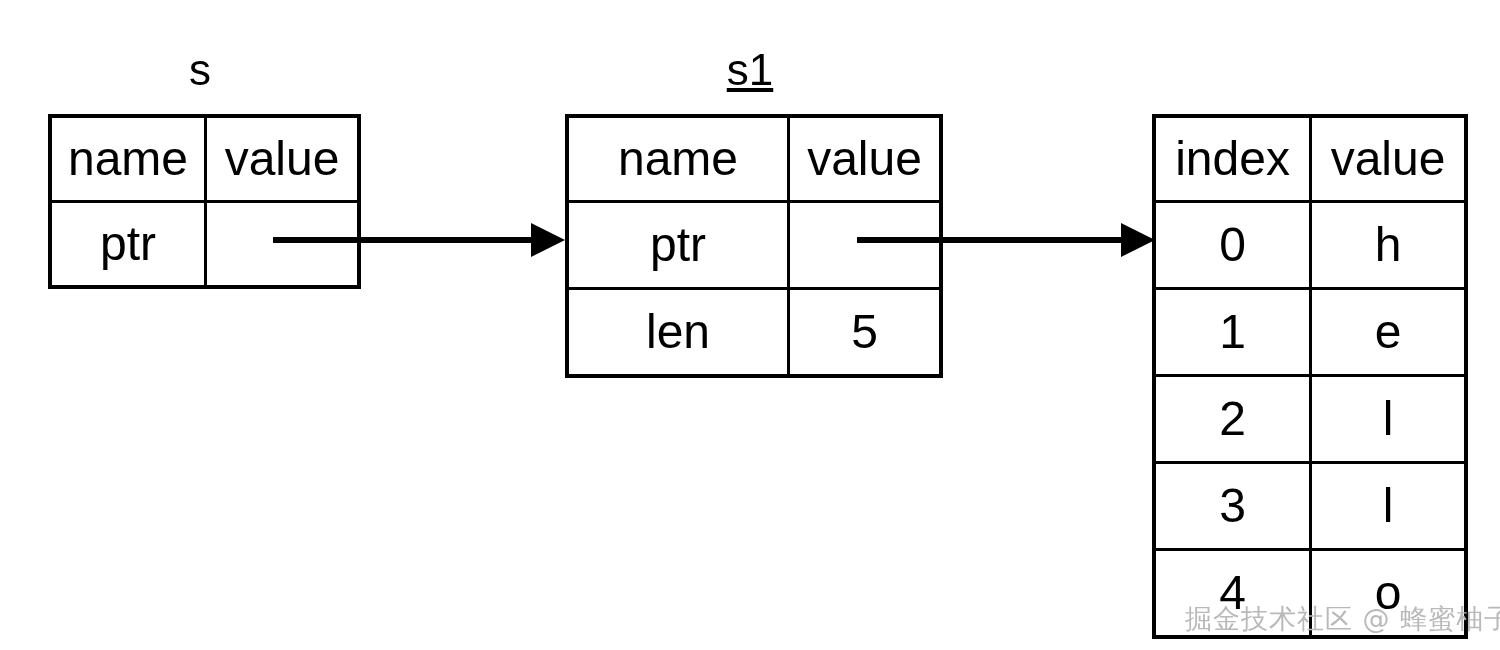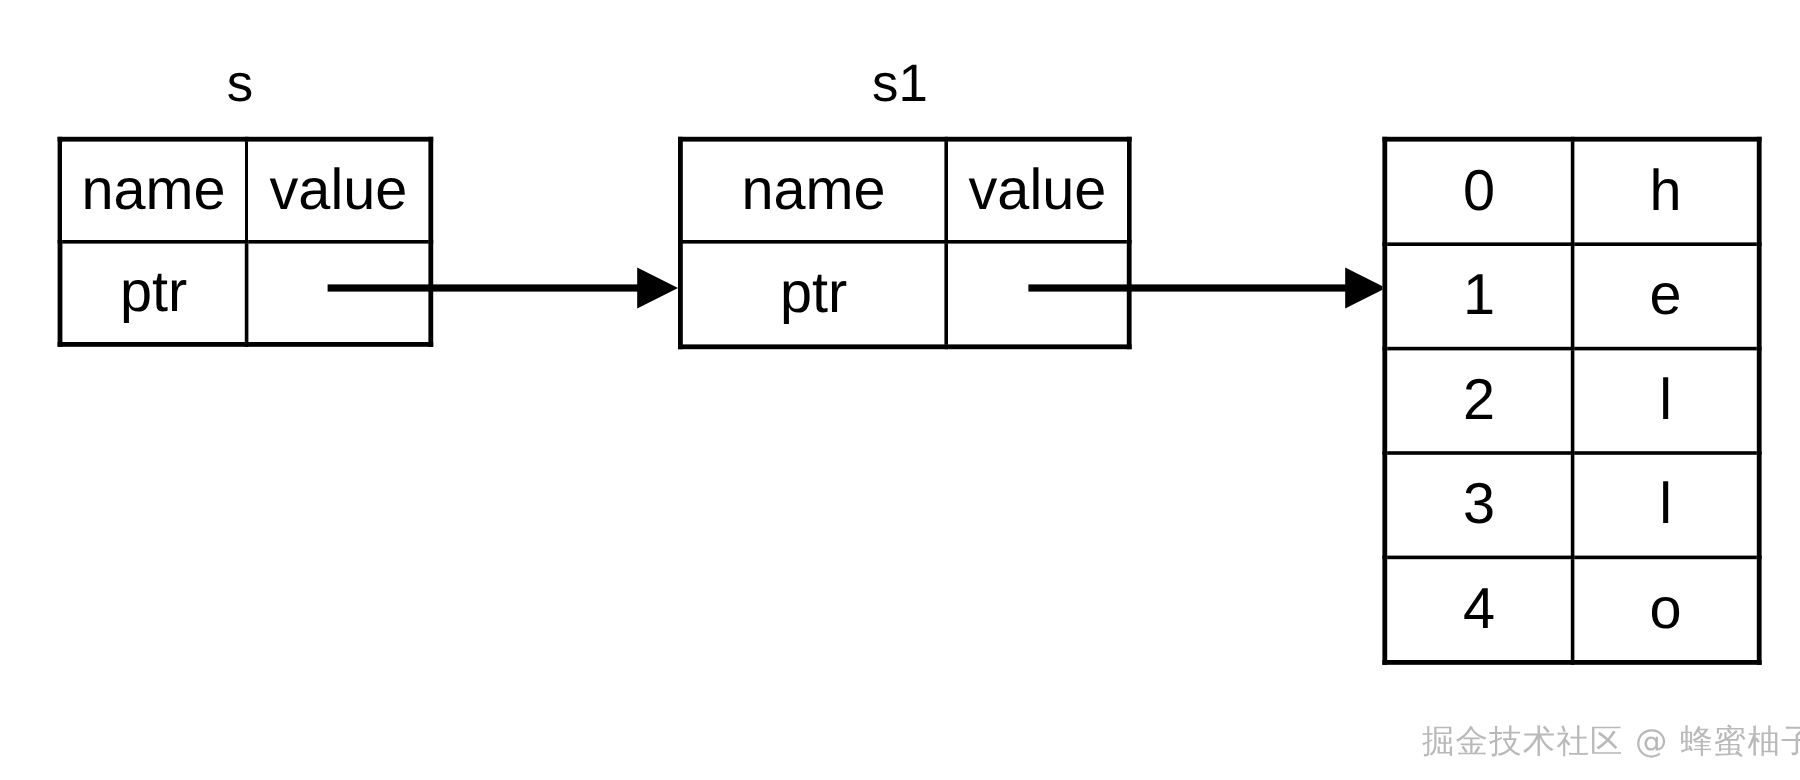--- a/index.html
+++ b/index.html
@@ -104,42 +104,54 @@
       <tr>
         <td style="width:152px; height:82px;">ptr</td>
         <td style="width:150px; height:82px;"></td>
       </tr>
     </tbody>
   </table>
 
   <div class="arrow-line" style="left:273px; top:237px; width:259px;"></div>
   <div class="arrow-head" style="left:531px; top:223px;"></div>
 
-  <div class="table-title" style="left:750px; top:48px;">s1</div>
+  <div class="table-title" style="left:750px; top:48px;text-decoration:underline;">s1</div>
 
   <table class="struct-table" style="left:565px; top:114px; width:367px;">
     <tbody>
       <tr>
         <td style="width:218px; height:82px;">name</td>
         <td class="ovf center" style="width:149px; height:82px;">
           <span>value</span>
         </td>
       </tr>
       <tr>
         <td style="width:218px; height:84px;">ptr</td>
         <td style="width:149px; height:84px;"></td>
       </tr>
+      <tr>
+        <td style="width:218px; height:84px;">len</td>
+        <td style="width:149px; height:84px;">5</td>
+      </tr>
     </tbody>
   </table>
 
   <div class="arrow-line" style="left:857px; top:237px; width:265px;"></div>
   <div class="arrow-head" style="left:1121px; top:223px;"></div>
 
   <table class="struct-table" style="left:1152px; top:114px; width:305px;">
     <tbody>
+      <tr>
+        <td class="ovf center" style="width:153px; height:82px;">
+          <span>index</span>
+        </td>
+        <td class="ovf center" style="width:152px; height:82px;">
+          <span>value</span>
+        </td>
+      </tr>
       <tr>
         <td style="width:153px; height:84px;">0</td>
         <td style="width:152px; height:84px;">h</td>
       </tr>
       <tr>
         <td style="width:153px; height:84px;">1</td>
         <td style="width:152px; height:84px;">e</td>
       </tr>
       <tr>
         <td style="width:153px; height:84px;">2</td>

